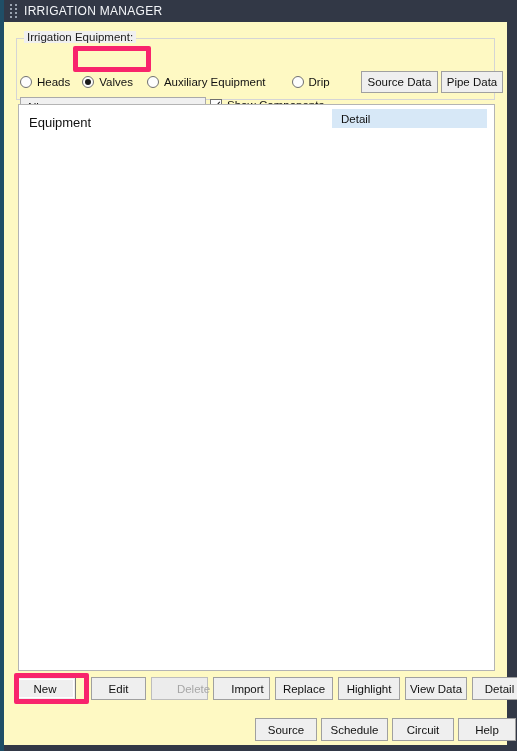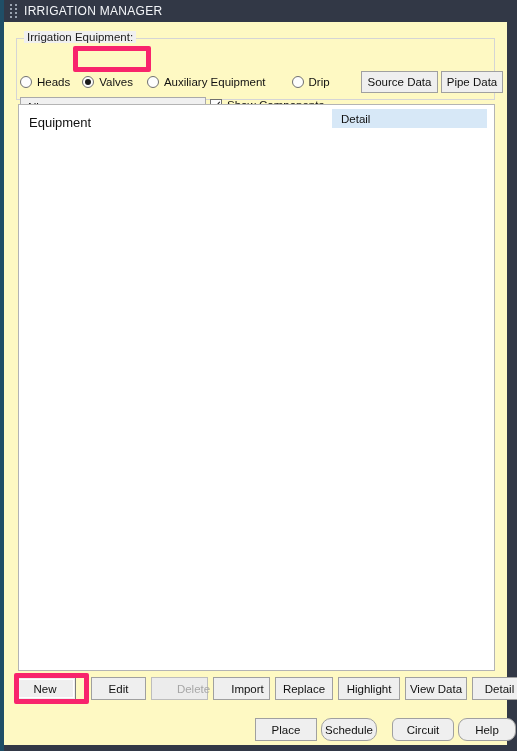--- a/index.html
+++ b/index.html
@@ -340,23 +340,23 @@
     top: 696px;
     width: 503px;
     height: 28px;
   }
   .footerrow .btn {
     position: absolute;
     top: 0;
     height: 23px;
   }
   .f-place    { left: 251px; width: 62px; }
-  .f-schedule { left: 317px; width: 56px; border-radius: 10px; }
-  .f-circuit  { left: 388px; width: 62px; border-radius: 6px; }
-  .f-help     { left: 454px; width: 58px; border-radius: 9px; }
+  .f-schedule { left: 317px; width: 67px; }
+  .f-circuit  { left: 388px; width: 62px; }
+  .f-help     { left: 454px; width: 58px; }
 
   
   .annot {
     position: absolute;
     border: 5px solid #f8246c;
     box-sizing: border-box;
     pointer-events: none;
     border-radius: 2px;
   }
   .annot-valves {
@@ -443,21 +443,21 @@
       <div class="btn b-edit">Edit</div>
       <div class="btn disabled b-delete">Delete</div>
       <div class="btn b-import">Import</div>
       <div class="btn b-replace">Replace</div>
       <div class="btn b-highlight">Highlight</div>
       <div class="btn b-viewdata">View Data</div>
       <div class="btn b-detail">Detail</div>
     </div>
 
     <div class="footerrow">
-      <div class="btn f-place">Place</div>
+      <div class="btn f-place">Source</div>
       <div class="btn f-schedule">Schedule</div>
       <div class="btn f-circuit">Circuit</div>
       <div class="btn f-help">Help</div>
     </div>
 
   </div>
 
   <div class="annot annot-valves"></div>
   <div class="annot annot-new"></div>
 

